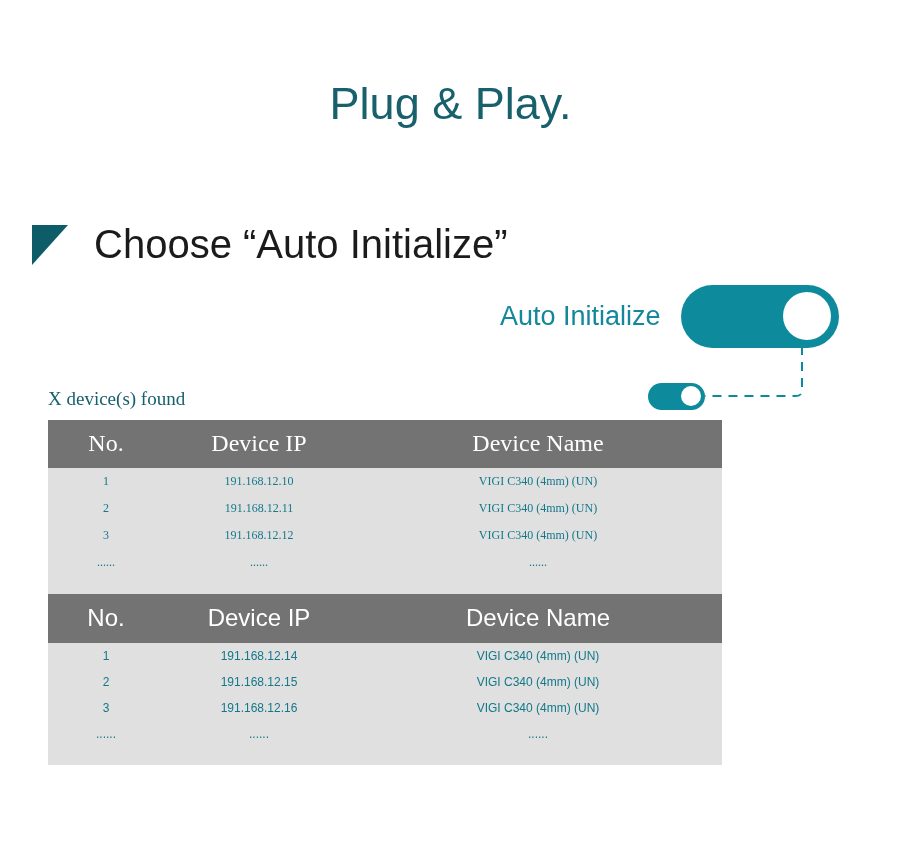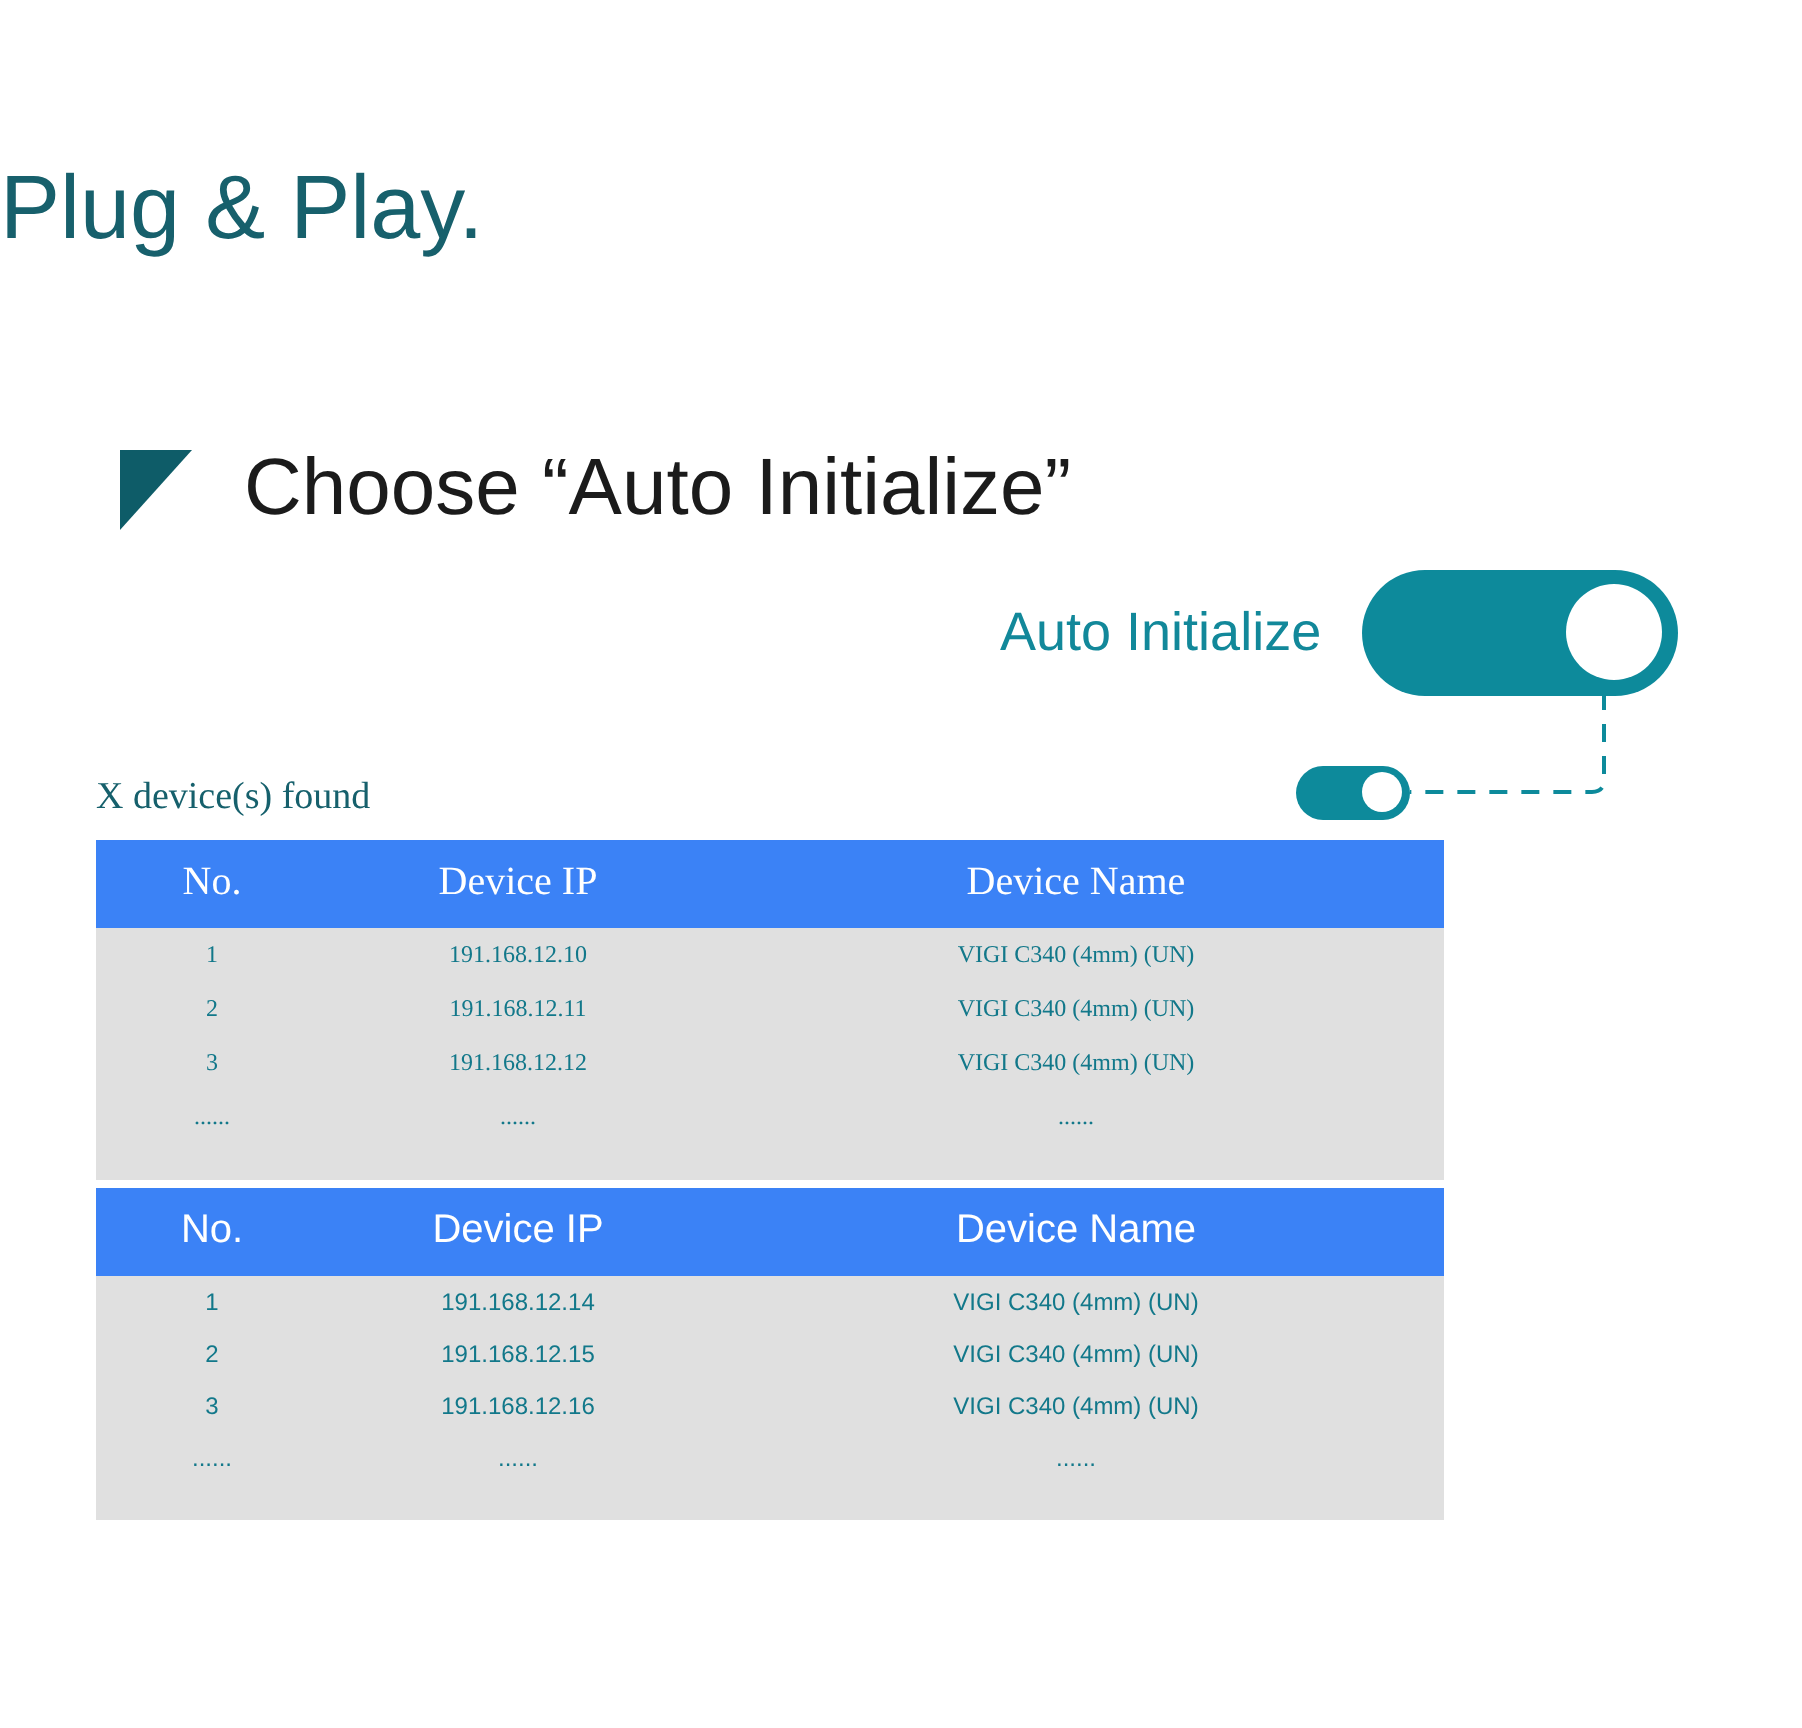--- a/index.html
+++ b/index.html
@@ -15,32 +15,32 @@
     color: #18606b;
     overflow: hidden;
   }
 
   
   .headline {
     position: absolute;
     top: 78px;
     left: 0;
     width: 901px;
-    text-align: left;
+    text-align: center;
     font-size: 45px;
     font-weight: 400;
     color: #17606c;
     letter-spacing: 0px;
   }
 
   
   .section-head {
     position: absolute;
     top: 222px;
-    left: 60px;
+    left: 32px;
     display: flex;
     align-items: center;
   }
   .tri-bullet {
     width: 36px;
     height: 40px;
     margin-right: 26px;
     flex: none;
   }
   .section-title {
@@ -122,23 +122,23 @@
     margin-bottom: 10px;
     letter-spacing: 0px;
   }
   table {
     border-collapse: collapse;
     width: 674px;
     table-layout: fixed;
     background: #e0e0e0;
   }
   thead th {
-    background: #3b82f6;
+    background: #737373;
     color: #ffffff;
-    font-size: 20px;
+    font-size: 24px;
     font-weight: 400;
     padding: 10px 0 11px 0;
     text-align: center;
   }
   tbody td {
     color: #12788a;
     font-size: 12px;
     text-align: center;
     padding: 6px 0 6px 0;
     background: #e0e0e0;

